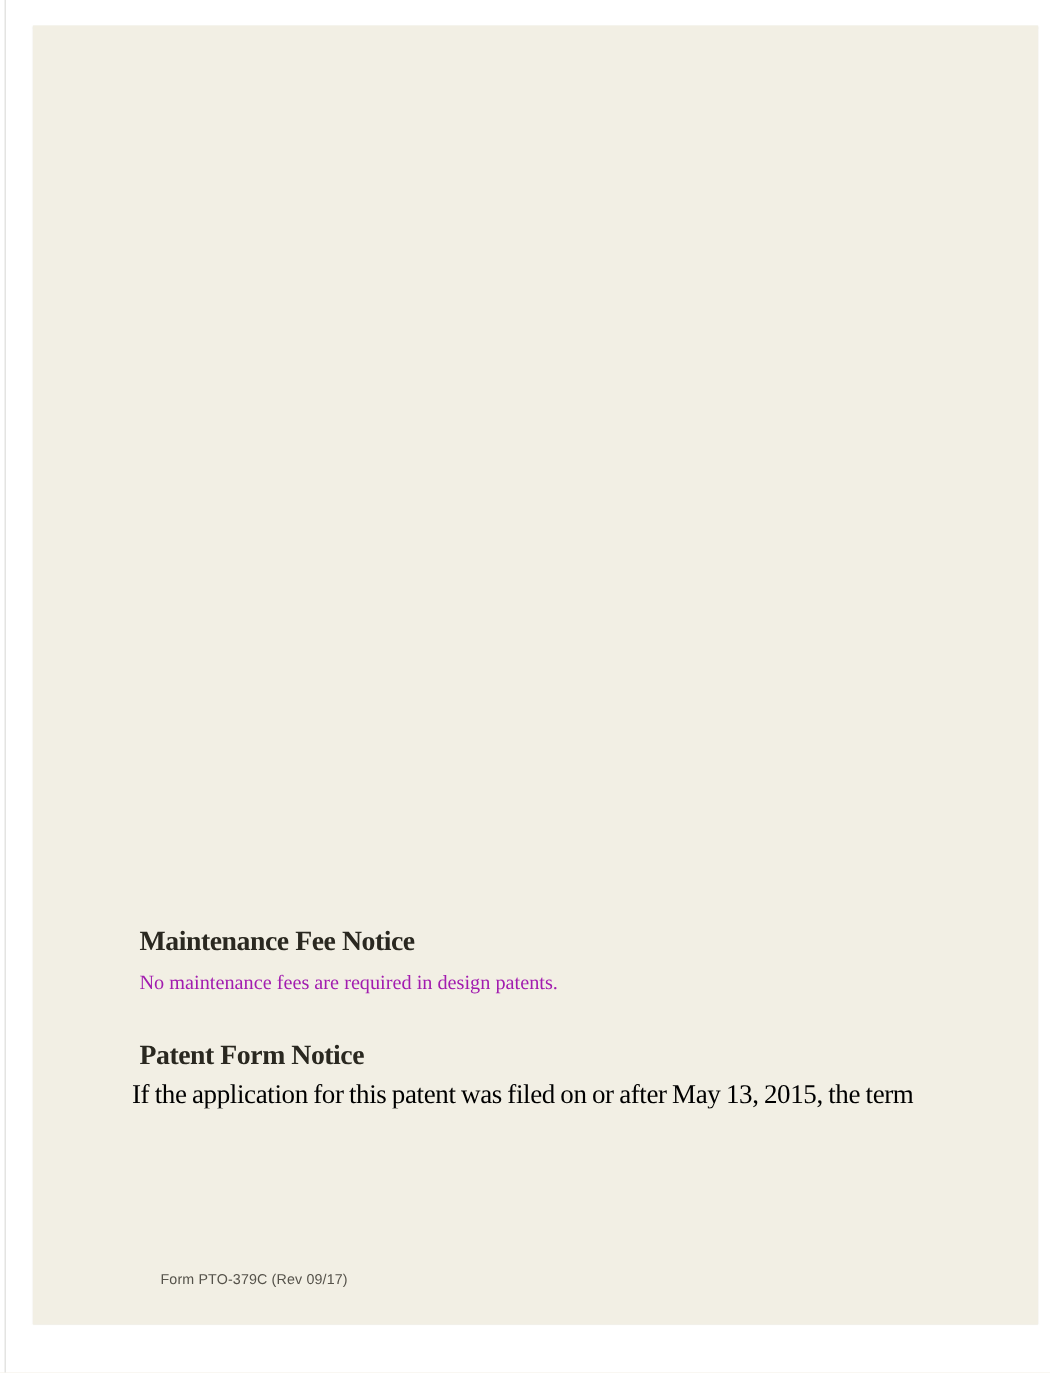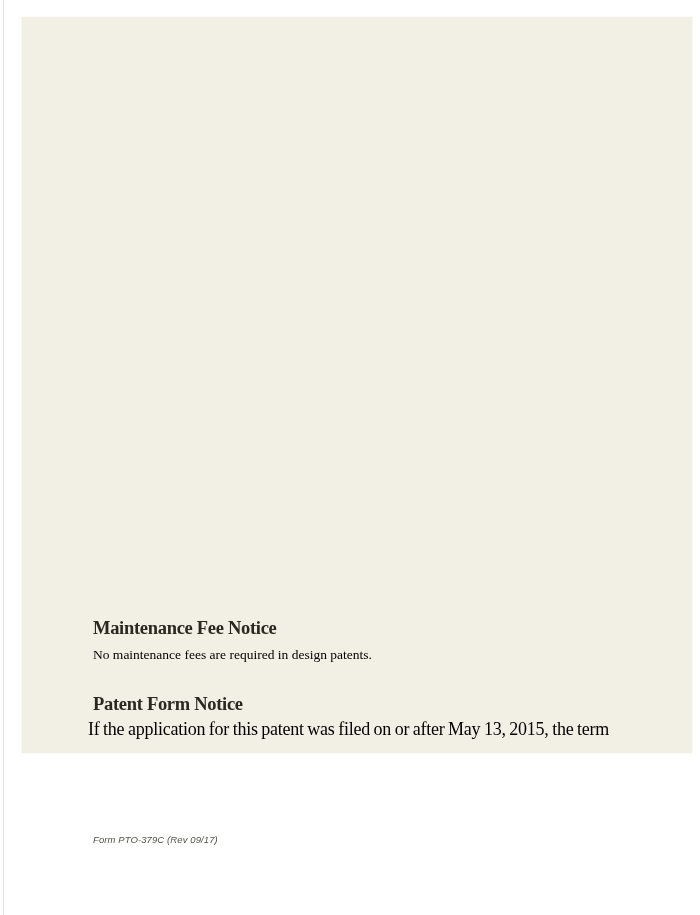--- a/index.html
+++ b/index.html
@@ -20,21 +20,21 @@
     top: 0;
     width: 1px;
     height: 915px;
     background: #e4e4e2;
   }
   .page {
     position: absolute;
     left: 22px;
     top: 17px;
     width: 670px;
-    height: 736px;
+    height: 866px;
     background: #f2efe4;
     box-shadow: 0 0 1px rgba(180,175,155,0.45);
   }
   .notice-heading {
     position: absolute;
     left: 71px;
     margin: 0;
     font-family: "Liberation Serif", serif;
     font-weight: bold;
     font-size: 18.5px;
@@ -44,21 +44,21 @@
   }
   .heading-maintenance { top: 600px; }
   .heading-patent-term { top: 676px; }
   .body-text {
     position: absolute;
     left: 71px;
     margin: 0;
     font-family: "Liberation Serif", serif;
     font-size: 13.5px;
     line-height: 18px;
-    color: #000000;
+    color: #a21caf;
   }
   .maintenance-body { top: 629px; }
   .patent-term-paragraph {
     position: absolute;
     left: 66px;
     top: 703px;
     width: 521px;
     font-family: "Liberation Serif", serif;
     font-size: 18px;
     line-height: 19px;
@@ -73,27 +73,26 @@
     overflow: hidden;
     max-height: 19px;
   }
   .patent-term-paragraph .jline:last-child {
     text-align-last: left;
   }
   .form-number {
     position: absolute;
     left: 71px;
     top: 817px;
-    margin: 0;
+    margin: 14px;
     font-family: "Liberation Sans", sans-serif;
     font-size: 9.5px;
     line-height: 12px;
     letter-spacing: 0.1px;
     color: #55524a;
-    font-style: italic;
   }
 </style>
 </head>
 <body>
 
 <div class="viewer-edge-line"></div>
 
 <div class="page">
 
   <h2 class="notice-heading heading-maintenance">Maintenance Fee Notice</h2>

